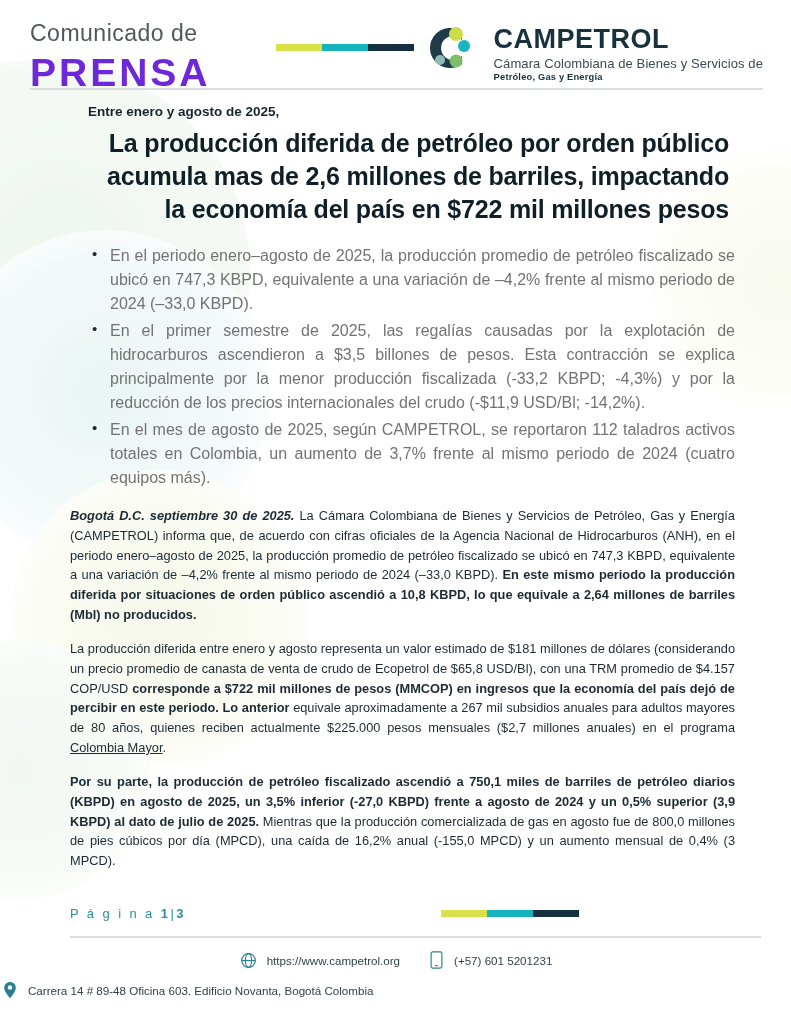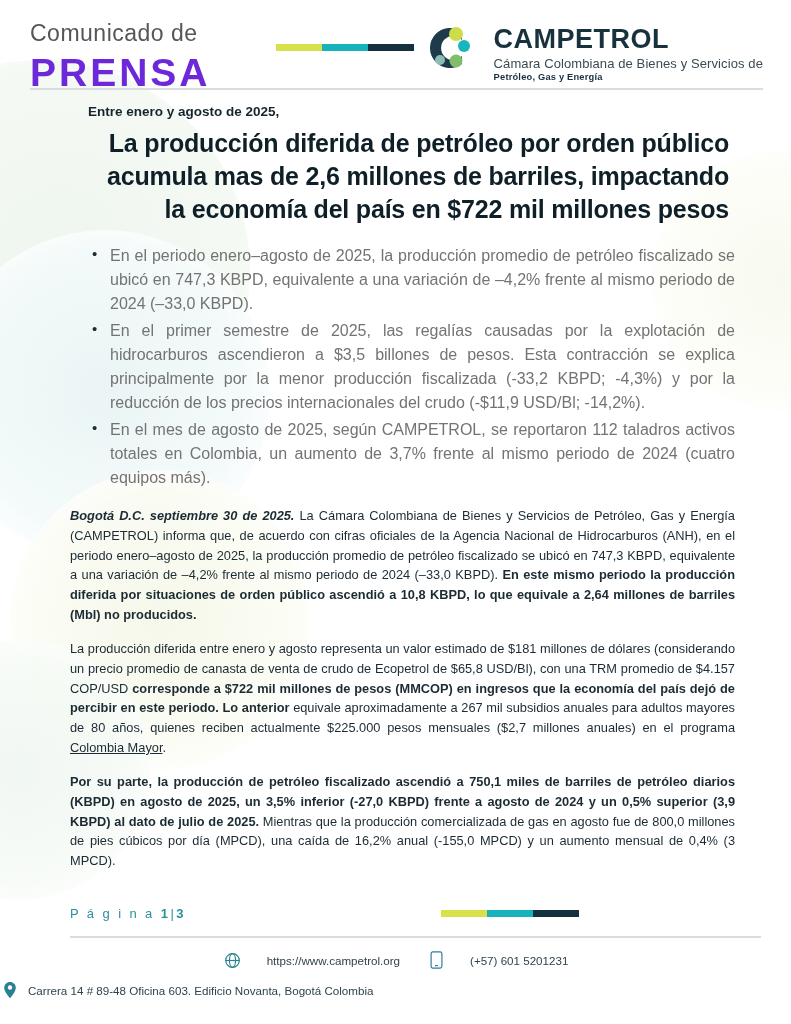--- a/index.html
+++ b/index.html
@@ -240,21 +240,21 @@
     align-items: center;
     justify-content: center;
     gap: 26px;
     margin-top: 12px;
     font-size: 11.6px;
     color: #30434d;
   }
   .contact {
     display: flex;
     align-items: center;
-    gap: 24px;
+    gap: 8px;
   }
   .contact-address {
     display: flex;
     align-items: center;
     justify-content: flex-start;
     gap: 8px;
     margin-top: 10px;
     font-size: 11.6px;
     color: #30434d;
   }

